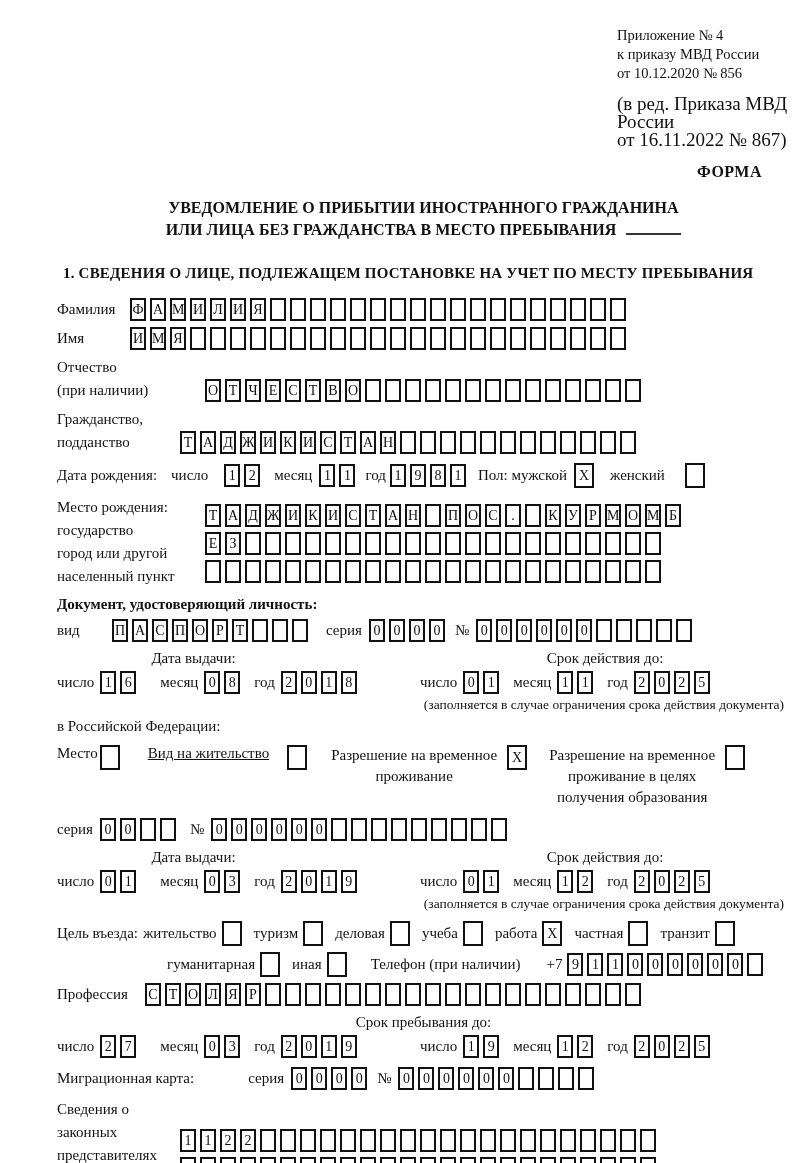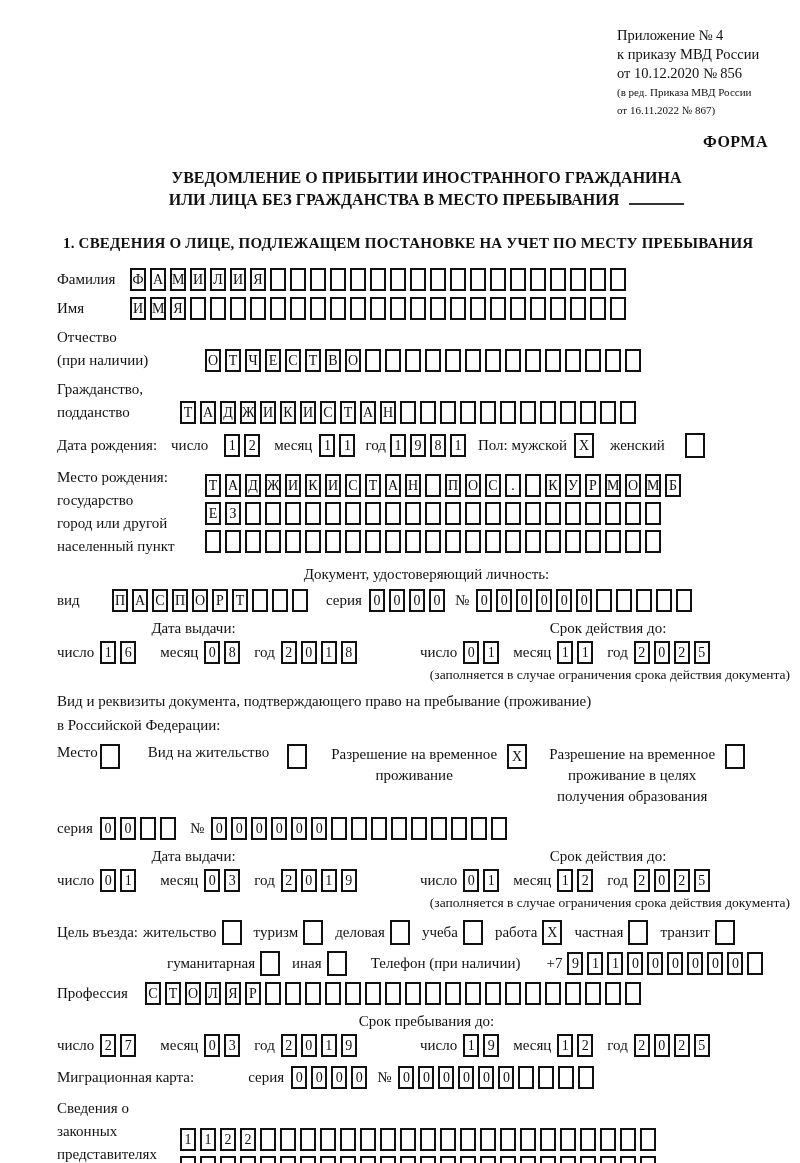--- a/index.html
+++ b/index.html
@@ -2,25 +2,25 @@
 <html><head>
 <meta charset="utf-8">
 <style>
   * { box-sizing: border-box; margin: 0; padding: 0; }
   html, body { background: #fff; }
   body {
     width: 800px; height: 1163px;
     font-family: "Liberation Serif", "DejaVu Serif", serif;
     color: #111; font-size: 15px; overflow: hidden;
   }
-  .page { width: 800px; height: 1163px; padding: 26px 4px 0 57px; position: relative; }
+  .page { width: 800px; height: 1163px; padding: 26px 10px 0 57px; position: relative; }
 
   
   .annex { margin-left: 560px; line-height: 19px; font-size: 14.5px; }
-  .annex-note { margin-left: 560px; line-height: 18px; font-size: 11px; margin-top: 0; }
+  .annex-note { margin-left: 560px; line-height: 18px; font-size: 19px; margin-top: 12px; }
   .forma { text-align: right; padding-right: 28px; font-weight: bold; font-size: 16px; margin-top: 14px; letter-spacing: .5px; }
   .title { text-align: center; font-weight: bold; font-size: 16px; line-height: 22px; margin-top: 16px; }
   .uline { display: inline-block; width: 55px; border-bottom: 2px solid #333; margin-left: 10px; }
   .section1 { font-weight: bold; font-size: 15px; margin-top: 24px; margin-left: 6px; letter-spacing: .2px; }
 
   
   .frow { display: flex; align-items: center; margin-top: 6px; }
   .frow.top { align-items: flex-end; }
   .lblcol { flex: 0 0 auto; line-height: 23px; }
   .lbl { margin-right: 7px; white-space: nowrap; }
@@ -52,21 +52,21 @@
   
   .opts { display: flex; align-items: flex-start; margin-top: 8px; }
   .opt { display: inline-flex; align-items: flex-start; }
   .opt .cells { margin-top: 0; }
   .opt-text { text-align: center; line-height: 21px; margin-right: 10px; }
 
   
   .purpose .lbl { margin-right: 5px; }
   .purpose .cells { margin-right: 12px; }
 
-  .doc-header { text-align: center; font-weight: normal; margin-top: 8px; font-size: 15px; }
+  .doc-header { text-align: left; font-weight: bold; margin-top: 8px; font-size: 15px; }
   .plain { line-height: 22px; margin-top: 7px; }
 </style>
 </head>
 <body>
 
 <div class="page">
 
   <div class="annex">
     <div>Приложение № 4</div>
     <div>к приказу МВД России</div>
@@ -405,32 +405,31 @@
       <span class="cells">
           <span class="cell">2</span>
           <span class="cell">0</span>
           <span class="cell">2</span>
           <span class="cell">5</span>
         </span>
     </div>
   </div>
   <div class="note-right">(заполняется в случае ограничения срока действия документа)</div>
 
-  <div class="plain">Вид и реквизиты документа, подтверждающего право на пребывание (проживание)</div>
   <div class="plain" style="margin-top:2px;">в Российской Федерации:</div>
 
   <div class="opts">
     <span class="opt">
       <span class="lbl" style="margin-right:2px;">Место</span>
       <span class="cells">
           <span class="cell cbx"></span>
         </span>
     </span>
     <span class="opt" style="margin-left:28px;">
-      <span class="lbl" style="margin-right:18px;">Вид на жительство</span>
+      <span class="lbl" style="margin-right:18px;text-decoration:underline;">Вид на жительство</span>
       <span class="cells">
           <span class="cell cbx"></span>
         </span>
     </span>
     <span class="opt" style="margin-left:24px;">
       <span class="opt-text">
         <span>Разрешение на временное</span><br>
         <span>проживание</span>
       </span>
       <span class="cells">

